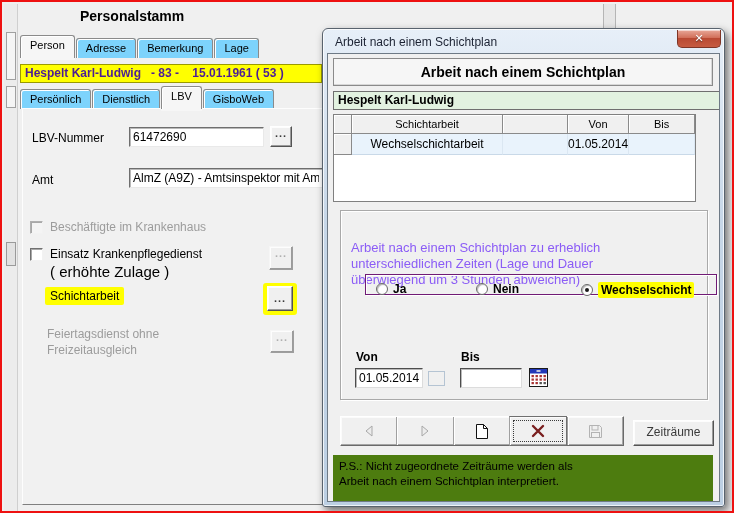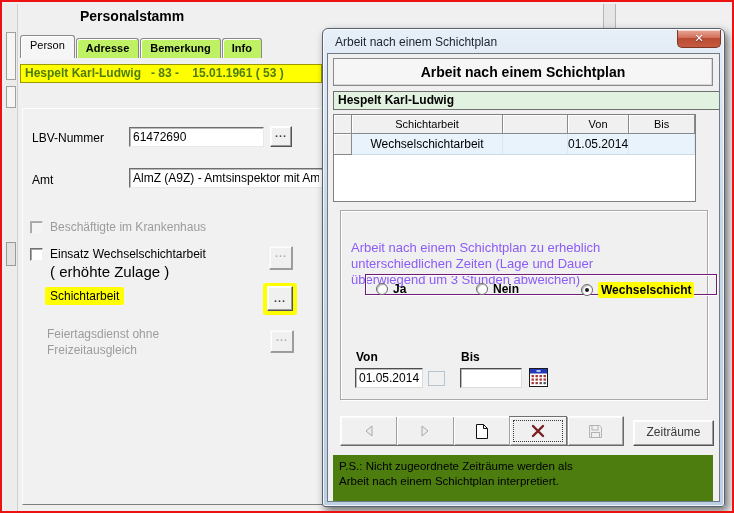--- a/index.html
+++ b/index.html
@@ -15,29 +15,29 @@
   .ls-b1 { top:28px; height:48px; }
   .ls-b2 { top:82px; height:22px; }
   .ls-thumb { top:238px; height:24px; background:#e2e2e2; border-color:#9a9a9a; }
 
   .mw-title { position:absolute; left:78px; top:6px; font-size:14px; font-weight:bold; color:#000; }
 
   .tabs { position:absolute; display:flex; align-items:flex-end; }
   .tabs1 { left:18px; top:33px; height:23px; }
   .tabs2 { left:18px; top:84px; height:23px; }
   .tab { height:20px; padding:3px 9px 2px 9px; font-size:11px; color:#000;
-         background:#bef264; border:1px solid #8a8a8a; border-bottom:none;
+         background:#7dd3fc; border:1px solid #8a8a8a; border-bottom:none;
          border-radius:3px 3px 0 0; margin-right:1px; position:relative;
-         box-shadow: inset 1px 1px 0 #ffffff; font-weight: bold; }
+         box-shadow: inset 1px 1px 0 #ffffff; }
   .tab.active { height:23px; background:#f6f6f6; z-index:2; font-weight:normal;
                 box-shadow: inset 1px 1px 0 #ffffff, 0 2px 0 #f6f6f6; }
 
   .banner { position:absolute; left:18px; top:62px; width:302px; height:19px;
             background:#ffff00; border:1px solid #9a9a00; font-weight:bold;
-            font-size:12px; color:#4d7c0f; line-height:17px; padding-left:4px;
+            font-size:12px; color:#4c1d95; line-height:17px; padding-left:4px;
             white-space:pre; overflow:hidden; }
 
   .content-panel { position:absolute; left:20px; top:106px; width:582px; height:397px;
                    background:#f1f1f1; border:1px solid; border-color:#fdfdfd #7f7f7f #7f7f7f #fdfdfd; }
 
   .right-scroll-stub { position:absolute; left:601px; top:2px; width:13px; height:25px;
                        background:#e6e6e6; border:1px solid #b5b5b5; border-top:none; }
 
   .fld-label { position:absolute; font-size:12px; color:#000; }
   .txt { position:absolute; background:#fff; border:1px solid; border-color:#6e6e6e #e9e9e9 #e9e9e9 #6e6e6e;
@@ -139,40 +139,46 @@
     <div class="ls-box ls-thumb"></div>
   </div>
 
   <div class="mw-title">Personalstamm</div>
   <div class="right-scroll-stub"></div>
 
   <div class="tabs tabs1">
     <div class="tab active">Person</div>
     <div class="tab">Adresse</div>
     <div class="tab">Bemerkung</div>
-    <div class="tab">Info</div>
+    <div class="tab">Lage</div>
   </div>
 
   <div class="banner">Hespelt Karl-Ludwig   - 83 -    15.01.1961 ( 53 )</div>
 
+  <div class="tabs tabs2">
+    <div class="tab">Persönlich</div>
+    <div class="tab">Dienstlich</div>
+    <div class="tab active">LBV</div>
+    <div class="tab">GisboWeb</div>
+  </div>
 
   <div class="content-panel"></div>
 
   <div class="fld-label" style="left:30px; top:129px;">LBV-Nummer</div>
   <input class="txt" style="left: 127px; top: 125px; width: 135px; height: 20px;" value="61472690">
   <div class="btn3d" style="position:absolute; left:268px; top:124px; width:22px; height:21px;"><span class="dots">...</span></div>
 
   <div class="fld-label" style="left:30px; top:171px;">Amt</div>
   <input class="txt" style="left: 127px; top: 166px; width: 194px; height: 20px;" value="AlmZ (A9Z) - Amtsinspektor mit Amtszula">
 
   <div class="cbx disabled" style="left:28px; top:219px;"></div>
   <div class="cb-label gray" style="left:48px; top:218px;">Beschäftigte im Krankenhaus</div>
 
   <div class="cbx" style="left:28px; top:246px;"></div>
-  <div class="cb-label" style="left:48px; top:245px;">Einsatz Wechselschichtarbeit</div>
+  <div class="cb-label" style="left:48px; top:245px;">Einsatz Krankenpflegedienst</div>
   <div class="cb-label" style="left:48px; top:261px; font-size:15px;">( erhöhte Zulage )</div>
   <div class="btn3d disabled" style="position:absolute; left:267px; top:244px; width:24px; height:24px;"><span class="dots">...</span></div>
 
   <div class="cb-label hl-yellow" style="left:43px; top:285px;">Schichtarbeit</div>
   <div class="ell-wrap-hl">
     <div class="btn3d" style="position:absolute; left:4px; top:3px; width:26px; height:25px; line-height:22px;"><span class="dots">...</span></div>
   </div>
 
   <div class="cb-label gray" style="left:45px; top:324px; white-space:pre-line; line-height:16px;">Feiertagsdienst ohne
 Freizeitausgleich</div>

